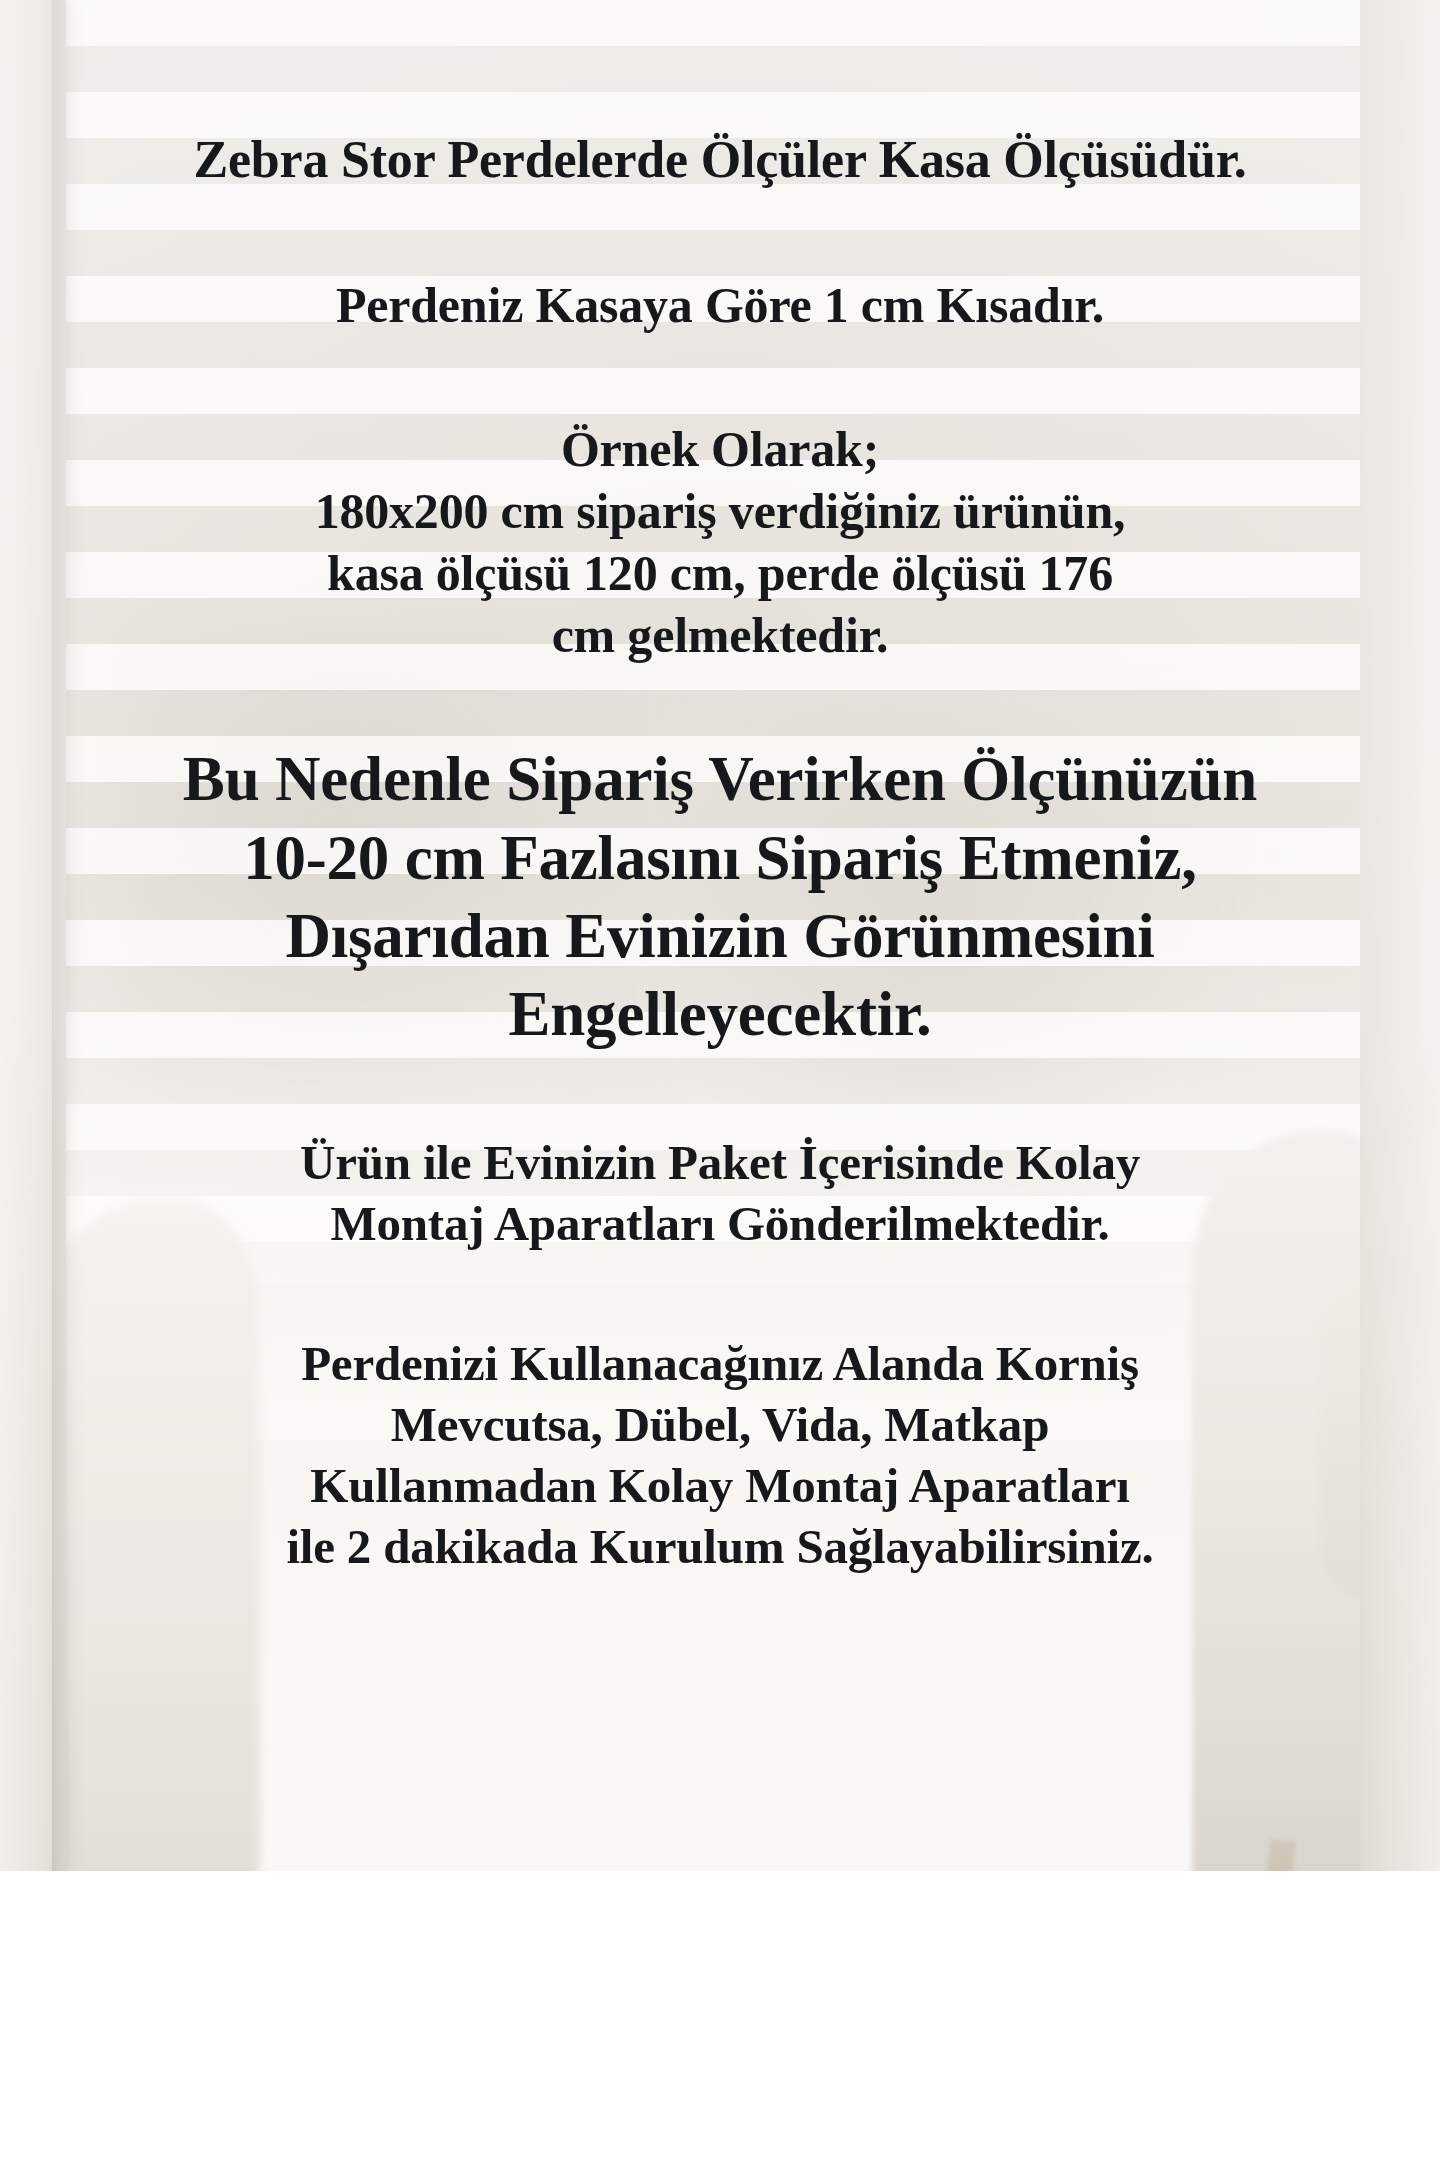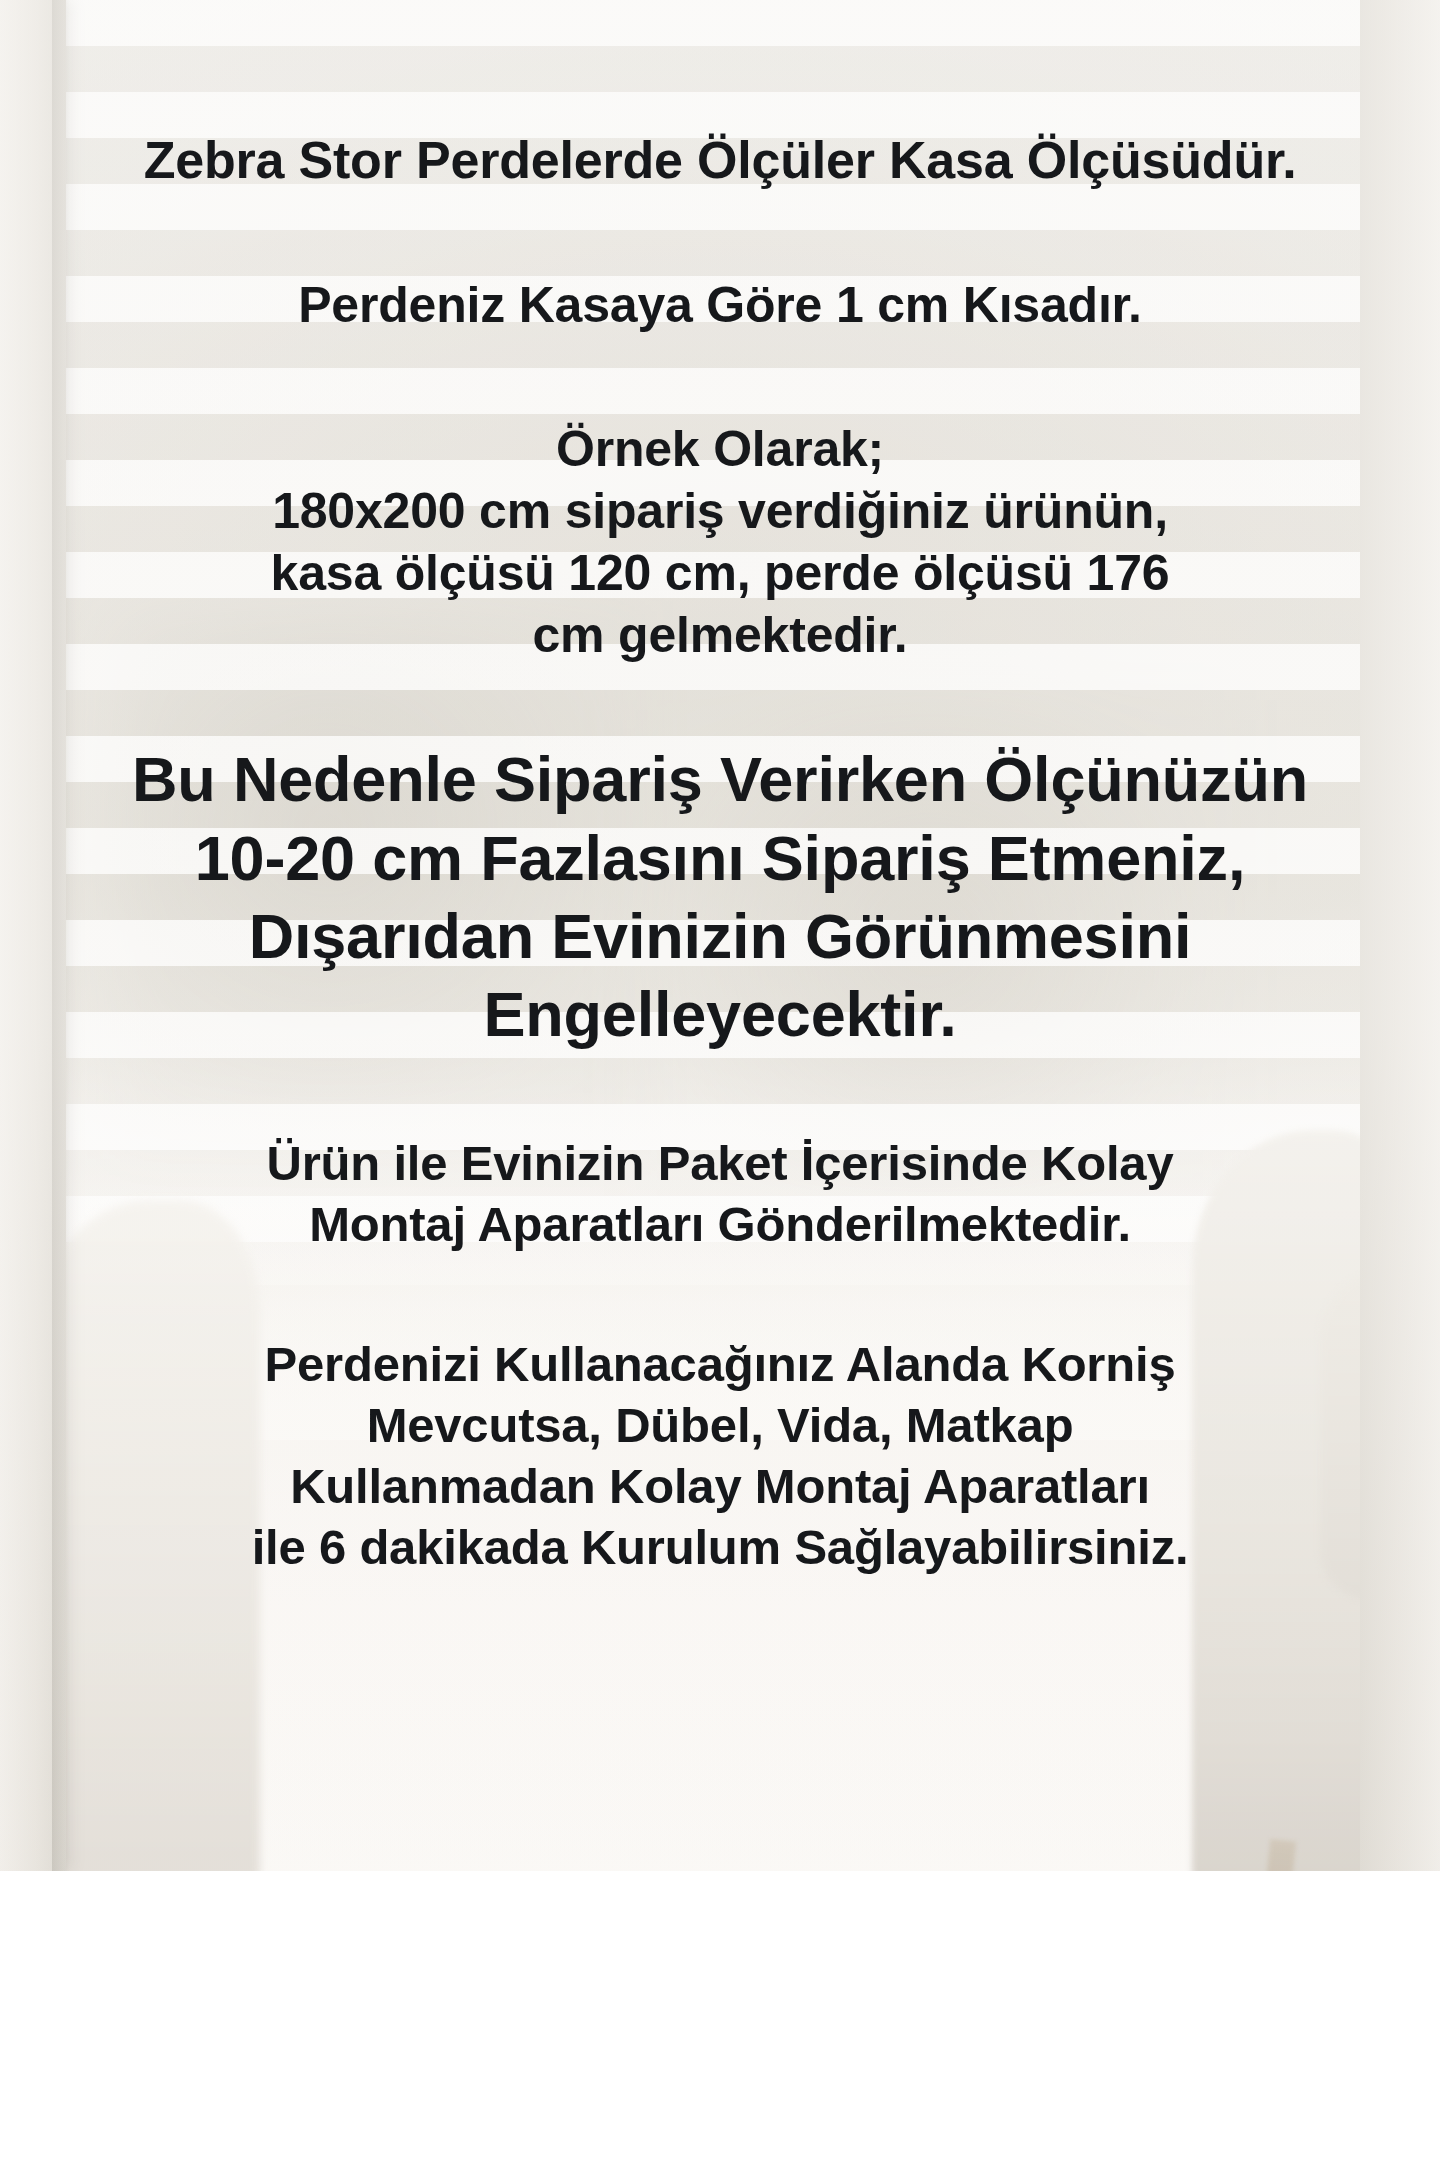--- a/index.html
+++ b/index.html
@@ -6,21 +6,21 @@
     margin: 0;
     padding: 0;
     background: #ffffff;
   }
 
   .canvas {
     position: relative;
     width: 1440px;
     height: 1871px;
     overflow: hidden;
-    font-family: Liberation Sans, sans-serif;
+    font-family: Liberation Serif, serif;
     background: #e9e6e2;
   }
 
   
   .bg-photo {
     position: absolute;
     inset: 0;
     background:
       
       linear-gradient(to bottom,
@@ -217,16 +217,16 @@
 cm gelmektedir.</p>
     <p class="para p4">Bu Nedenle Sipariş Verirken Ölçünüzün
 10-20 cm Fazlasını Sipariş Etmeniz,
 Dışarıdan Evinizin Görünmesini
 Engelleyecektir.</p>
     <p class="para p5">Ürün ile Evinizin Paket İçerisinde Kolay
 Montaj Aparatları Gönderilmektedir.</p>
     <p class="para p6">Perdenizi Kullanacağınız Alanda Korniş
 Mevcutsa, Dübel, Vida, Matkap
 Kullanmadan Kolay Montaj Aparatları
-ile 6 dakikada Kurulum Sağlayabilirsiniz.</p>
+ile 2 dakikada Kurulum Sağlayabilirsiniz.</p>
   </div>
 
 </div>
 
 </body></html>

